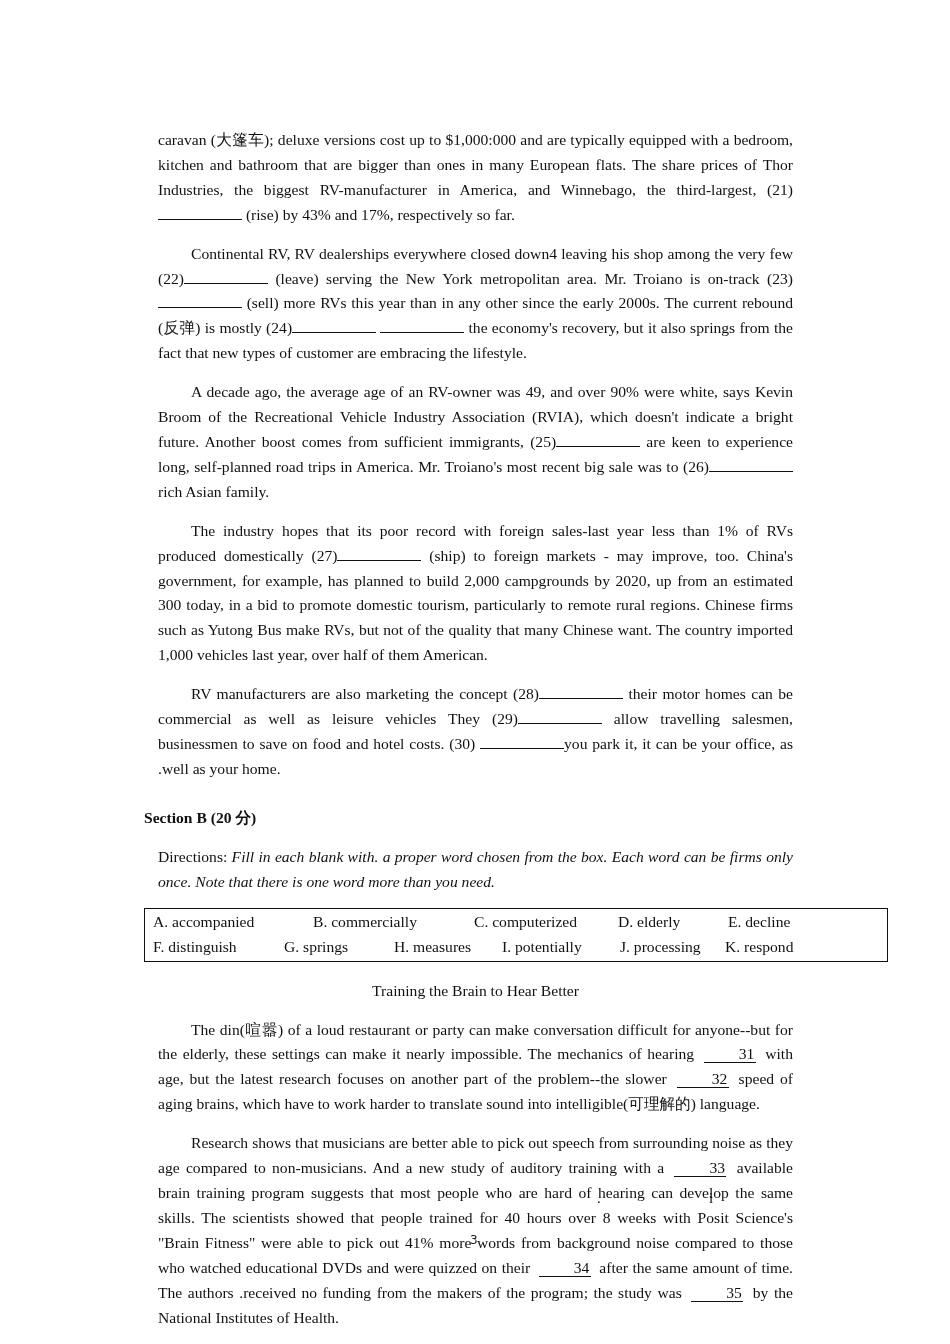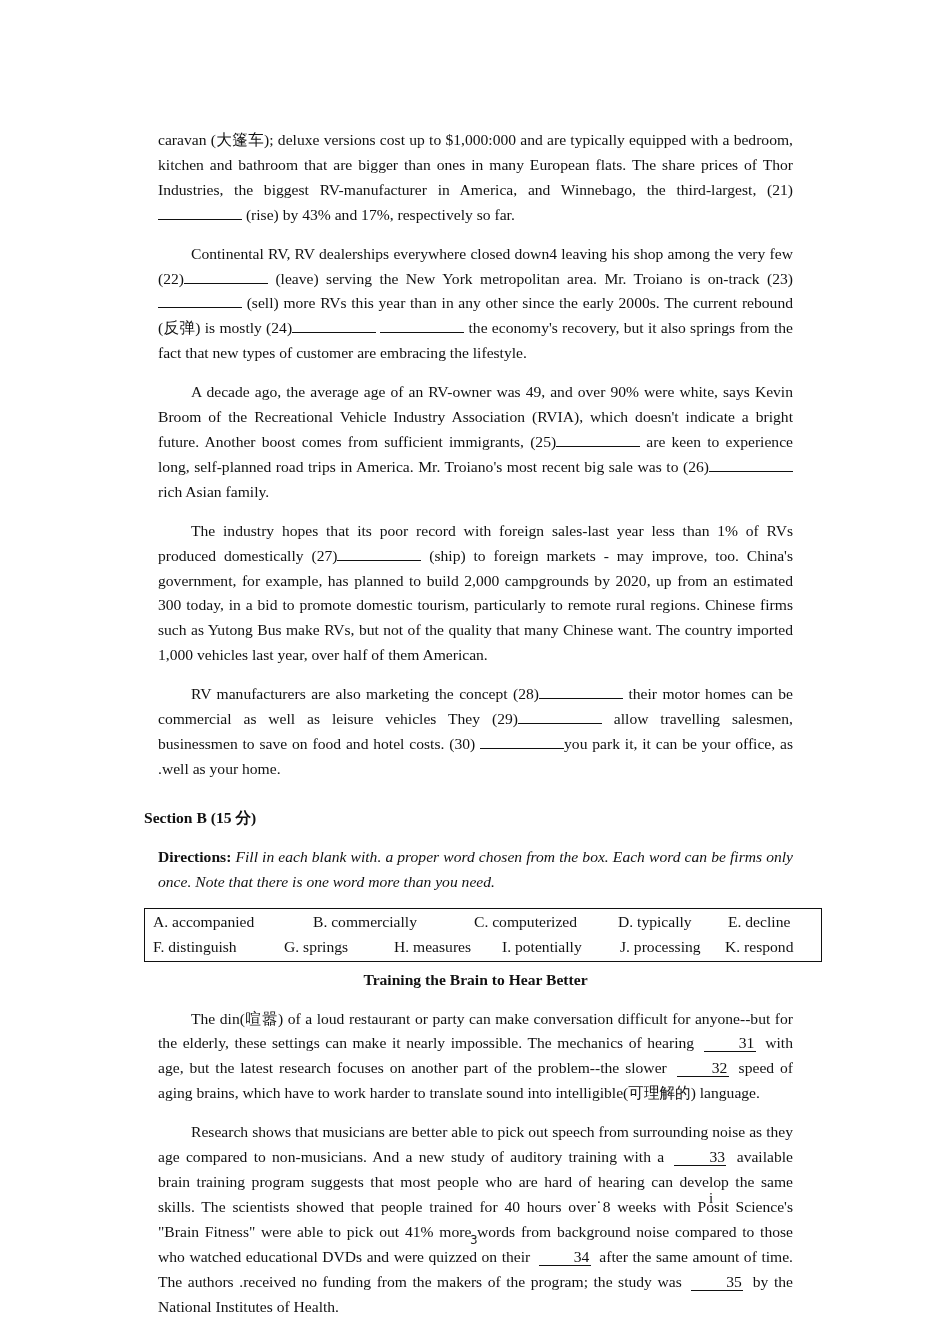--- a/index.html
+++ b/index.html
@@ -6,53 +6,53 @@
   body { width:950px; height:1344px; position:relative; overflow:hidden;
          font-family:"Liberation Serif", "DejaVu Serif", serif; color:#111; }
   .page { position:absolute; left:144px; top:114px; width:663px; }
   p { margin:14px; font-size:15.6px; line-height:24.9px; text-align:justify; }
   .indent { text-indent:33px; }
   .blank { display:inline-block; border-bottom:1px solid #111; height:14px; vertical-align:baseline; }
   .blank.w84 { width:84px; }
   .num-blank { display:inline-block; border-bottom:1px solid #111; text-align:center; line-height:16px; padding:0 2px; margin:0 4px; }
   .num-blank.w50 { width:48px;font-family:Liberation Serif, serif; }
   .section-head { font-weight:bold; margin-top:24px; font-size:15.6px; line-height:24.9px; }
-  .dir-label { font-weight:bold; }
+  .dir-label { font-weight:normal; }
   .dir-text { font-style:italic; }
-  .wordbox { border:1px solid #111; width:678px; margin-top:0; box-sizing:border-box; padding:1px 0 1px 8px; }
+  .wordbox { border:1px solid #111; width:744px; margin-top:0; box-sizing:border-box; padding:1px 0 1px 8px; }
   .wordbox .row { display:flex; font-size:15.6px; line-height:24.6px; }
-  .title { text-align:center; font-weight:bold; font-size:15.6px; line-height:24.9px; margin-top:6px; }
+  .title { text-align:center; font-weight:normal; font-size:15.6px; line-height:24.9px; margin-top:17px; }
   .stray { position:absolute; top:1190px; font-size:15px; }
   .pageno { position:absolute; top:1233px; left:470px; font-family:"DejaVu Sans", sans-serif; font-size:12px; color:#222; }
 </style>
 </head>
 <body>
 
 <div class="page">
 
   <p><span>caravan (大篷车); deluxe versions cost up to $1,000:000 and are typically equipped with a bedroom, kitchen and bathroom that are bigger than ones in many European flats. The share prices of Thor Industries, the biggest RV-manufacturer in America, and Winnebago, the third-largest, </span><span>(21)</span><span class="blank w84"></span><span> (rise) by 43% and 17%, respectively so far.</span></p>
 
   <p class="indent"><span>Continental RV, RV dealerships everywhere closed down4 leaving his shop among the very few </span><span>(22)</span><span class="blank w84"></span><span> (leave) serving the New York metropolitan area. Mr. Troiano is on-track </span><span>(23)</span><span class="blank w84"></span><span> (sell) more RVs this year than in any other since the early 2000s. The current rebound (反弹) is mostly </span><span>(24)</span><span class="blank w84"></span> <span class="blank w84"></span><span> the economy's recovery, but it also springs from the fact that new types of customer are embracing the lifestyle.</span></p>
 
   <p class="indent"><span>A decade ago, the average age of an RV-owner was 49, and over 90% were white, says Kevin Broom of the Recreational Vehicle Industry Association (RVIA), which doesn't indicate a bright future. Another boost comes from sufficient immigrants, </span><span>(25)</span><span class="blank w84"></span><span> are keen to experience long, self-planned road trips in America. Mr. Troiano's most recent big sale was to </span><span>(26)</span><span class="blank w84"></span><span> rich Asian family.</span></p>
 
   <p class="indent"><span>The industry hopes that its poor record with foreign sales-last year less than 1% of RVs produced domestically </span><span>(27)</span><span class="blank w84"></span><span> (ship) to foreign markets - may improve, too. China's government, for example, has planned to build 2,000 campgrounds by 2020, up from an estimated 300 today, in a bid to promote domestic tourism, particularly to remote rural regions. Chinese firms such as Yutong Bus make RVs, but not of the quality that many Chinese want. The country imported 1,000 vehicles last year, over half of them American.</span></p>
 
   <p class="indent"><span>RV manufacturers are also marketing the concept </span><span>(28)</span><span class="blank w84"></span><span> their motor homes can be commercial as well as leisure vehicles They </span><span>(29)</span><span class="blank w84"></span><span> allow travelling salesmen, businessmen to save on food and hotel costs. </span><span>(30) </span><span class="blank w84"></span><span>you park it, it can be your office, as .well as your home.</span></p>
 
-  <div class="section-head">Section B (15 分)</div>
+  <div class="section-head">Section B (20 分)</div>
 
   <p><span class="dir-label">Directions:</span><span class="dir-text"> Fill in each blank with. a proper word chosen from the box. Each word can be firms only once. Note that there is one word more than you need.</span></p>
 
   <div class="wordbox">
     <div class="row">
       <span style="width:160px">A. accompanied</span>
       <span style="width:161px">B. commercially</span>
       <span style="width:144px">C. computerized</span>
-      <span style="width:110px">D. typically</span>
+      <span style="width:110px">D. elderly</span>
       <span>E. decline</span>
     </div>
     <div class="row">
       <span style="width:131px">F. distinguish</span>
       <span style="width:110px">G. springs</span>
       <span style="width:108px">H. measures</span>
       <span style="width:118px">I. potentially</span>
       <span style="width:105px">J. processing</span>
       <span>K. respond</span>
     </div>

